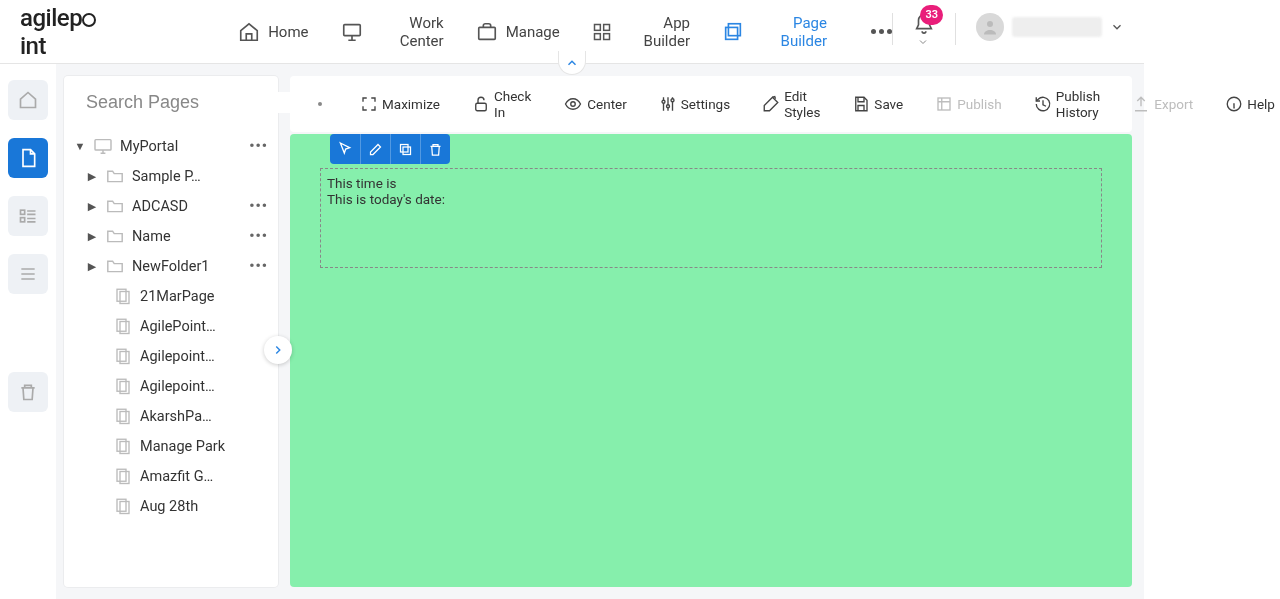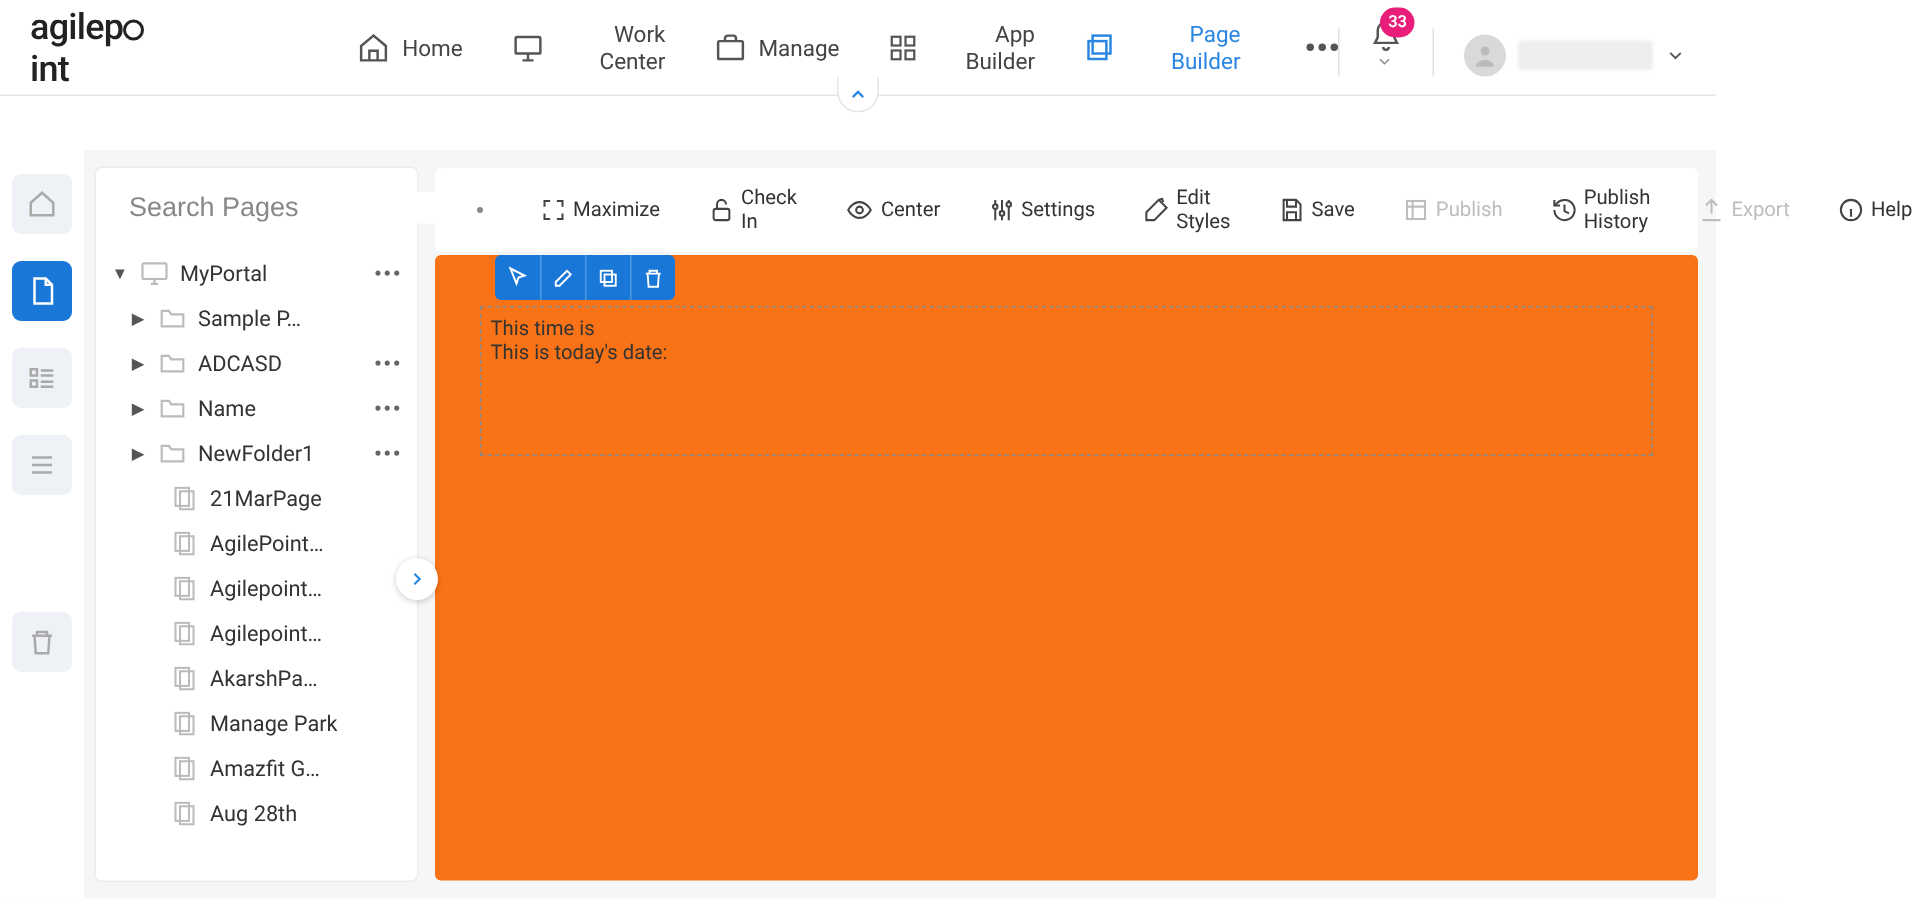--- a/index.html
+++ b/index.html
@@ -1,30 +1,30 @@
 <!DOCTYPE html>
 <html><head>
 <meta charset="utf-8">
 <style>
 * { box-sizing: border-box; margin: 0; padding: 0; }
 body { font-family: -apple-system, BlinkMacSystemFont, "Segoe UI", Roboto, sans-serif; font-size: 14px; color: #333; background: #fff; overflow: hidden; }
-.app { width: 1144px; height: 599px; display: flex; flex-direction: column; gap: 36px; }
+.app { width: 1144px; height: 599px; display: flex; flex-direction: column; }
 
 
 .header { height: 64px; display: flex; align-items: center; padding: 0 20px; border-bottom: 1px solid #e5e5e5; position: relative; }
 .logo { font-size: 24px; font-weight: 500; letter-spacing: -0.5px; color: #222; }
 .logo-o { display: inline-block; width: 14px; height: 14px; border: 2.5px solid #222; border-radius: 50%; vertical-align: -1px; }
 .nav { display: flex; gap: 32px; margin-left: 120px; align-items: center; text-align: right; }
 .nav-item { display: flex; align-items: center; gap: 8px; color: #444; cursor: pointer; font-size: 15px; }
 .nav-item.active { color: #2b86e3; }
 .nav-icon { width: 22px; height: 22px; display: inline-flex; align-items: center; justify-content: center; }
 .nav-item.active .nav-icon svg { stroke: #2b86e3; }
 .more-dots { display: flex; gap: 3px; cursor: pointer; margin-left: 12px; }
 .more-dots span { width: 5px; height: 5px; border-radius: 50%; background: #555; }
-.header-right { margin-left: auto; display: flex; align-items: flex-end; gap: 20px; }
+.header-right { margin-left: auto; display: flex; align-items: flex-start; gap: 20px; }
 .divider { width: 1px; height: 32px; background: #e0e0e0; }
 .bell-wrap { position: relative; cursor: pointer; }
 .badge { position: absolute; top: -8px; right: -8px; background: #e91e7a; color: #fff; border-radius: 10px; min-width: 20px; height: 20px; font-size: 11px; display: flex; align-items: center; justify-content: center; padding: 0 5px; font-weight: 600; }
 .chev-down { display: inline-block; margin-left: 4px; }
 .user-pill { display: flex; align-items: center; gap: 8px; cursor: pointer; }
 .avatar { width: 28px; height: 28px; border-radius: 50%; background: #d9d9d9; display: flex; align-items: center; justify-content: center; }
 .user-name { background: #eee; color: #eee; border-radius: 3px; padding: 2px 4px; min-width: 90px; filter: blur(1px); }
 .header-tab-chevron { position: absolute; left: 50%; bottom: -12px; transform: translateX(-50%); width: 28px; height: 24px; background: #fff; border: 1px solid #e5e5e5; border-top: none; border-radius: 0 0 14px 14px; display: flex; align-items: center; justify-content: center; cursor: pointer; z-index: 5; }
 
 
@@ -60,21 +60,21 @@
 .tool-dots { display: flex; gap: 3px; cursor: pointer; margin-right: 20px; }
 .tool-dots span { width: 4px; height: 4px; border-radius: 50%; background: #888; }
 .tool-item { display: flex; flex-direction: row; align-items: center; gap: 4px; padding: 4px 14px; cursor: pointer; color: #333; font-size: 13.5px; }
 .tool-item.disabled { color: #bdbdbd; }
 .tool-icon { height: 22px; display: flex; align-items: center; justify-content: center; }
 .tool-item.disabled svg { stroke: #bdbdbd; }
 .tool-more { margin-left: auto; display: flex; gap: 3px; align-items: center; cursor: pointer; }
 .tool-more span { width: 4px; height: 4px; border-radius: 50%; background: #555; }
 .tool-more .chev-sm { margin-left: 4px; }
 
-.canvas-area { background: #f97316; flex: 1; margin-top: 2px; border-radius: 4px; padding: 14px 30px; position: relative; }
+.canvas-area { background: #86efac; flex: 1; margin-top: 2px; border-radius: 4px; padding: 14px 30px; position: relative; }
 .widget-toolbar { position: absolute; top: 0; left: 40px; display: flex; background: #1977d8; border-radius: 4px; overflow: hidden; }
 .wt-btn { width: 30px; height: 30px; display: flex; align-items: center; justify-content: center; color: #fff; cursor: pointer; }
 .wt-btn + .wt-btn { border-left: 1px solid rgba(255,255,255,0.25); }
 .widget-box { margin-top: 20px; border: 1.5px dashed #888; padding: 6px 6px 60px; font-size: 13.5px; color: #333; min-height: 94px; }
 
 svg { display: block; }
 </style>
 </head>
 <body>
 

